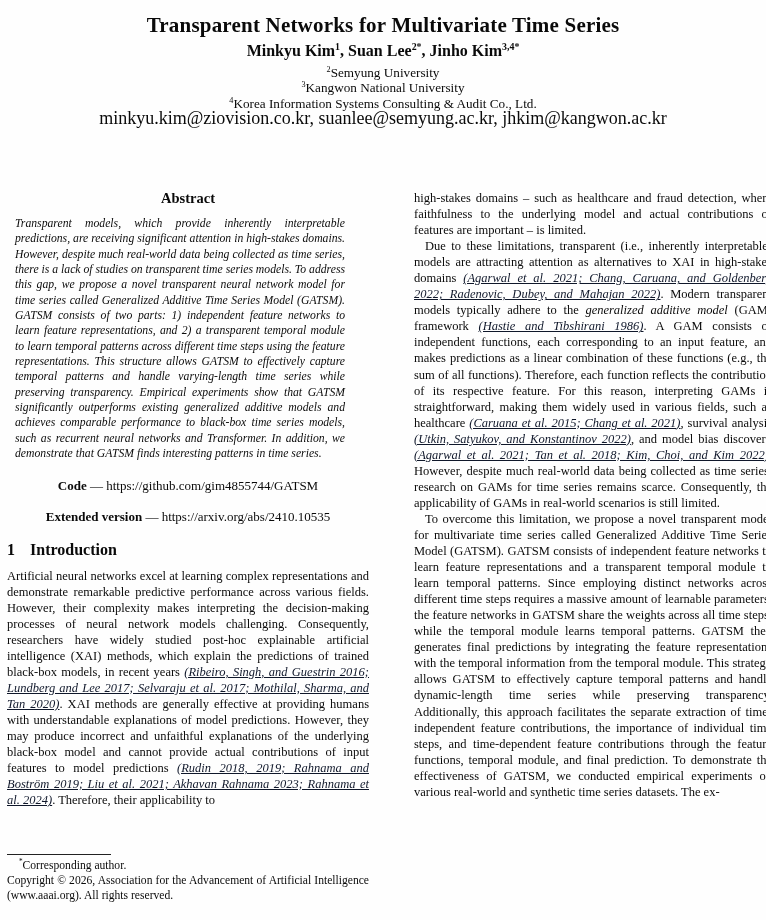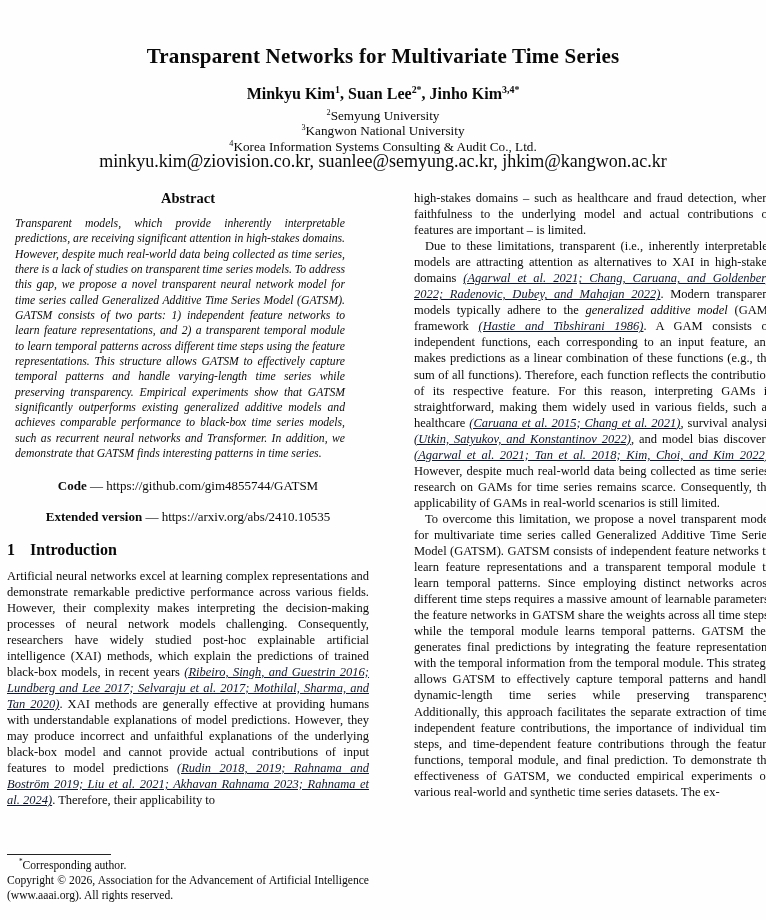--- a/index.html
+++ b/index.html
@@ -3,22 +3,22 @@
 <meta charset="utf-8">
 <style>
   html,body{margin:0;padding:0;}
   body{width:766px;height:920px;background:#fefefe;}
   .page{
     position:relative;width:766px;height:920px;background:#fefefe;
     font-family:"Liberation Serif","DejaVu Serif",serif;color:#0a0a0a;
     overflow:hidden;
   }
   .header{position:absolute;top:0;left:0;right:0;text-align:center;}
-  .title{margin:16px;padding-top:28px;font-size:21px;font-weight:700;letter-spacing:0.2px;}
-  .authors{margin-top:12px;font-size:16px;font-weight:700;}
+  .title{margin:0;padding-top:13px;font-size:21px;font-weight:700;letter-spacing:0.2px;}
+  .authors{margin-top:4px;font-size:16px;font-weight:700;}
   .authors sup{font-weight:700;}
   sup{font-size:62%;vertical-align:super;line-height:0;}
   .affils{margin-top:5px;font-size:13.2px;line-height:15.4px;}
   .emails{font-size:18px;line-height:15.4px;}
   .col{position:absolute;top:190px;text-align:justify;}
   .col-left{left:7px;width:362px;}
   .col-right{left:414px;width:358px;}
   .abs-head{margin:0 0 9px 0;text-align:center;font-size:14.5px;font-weight:700;}
   .abstract{margin:0 24px 0 8px;font-size:11.7px;line-height:15.35px;font-style:italic;}
   .resline{margin:14px 0 0 0;font-size:13px;line-height:19px;text-align:center;}

